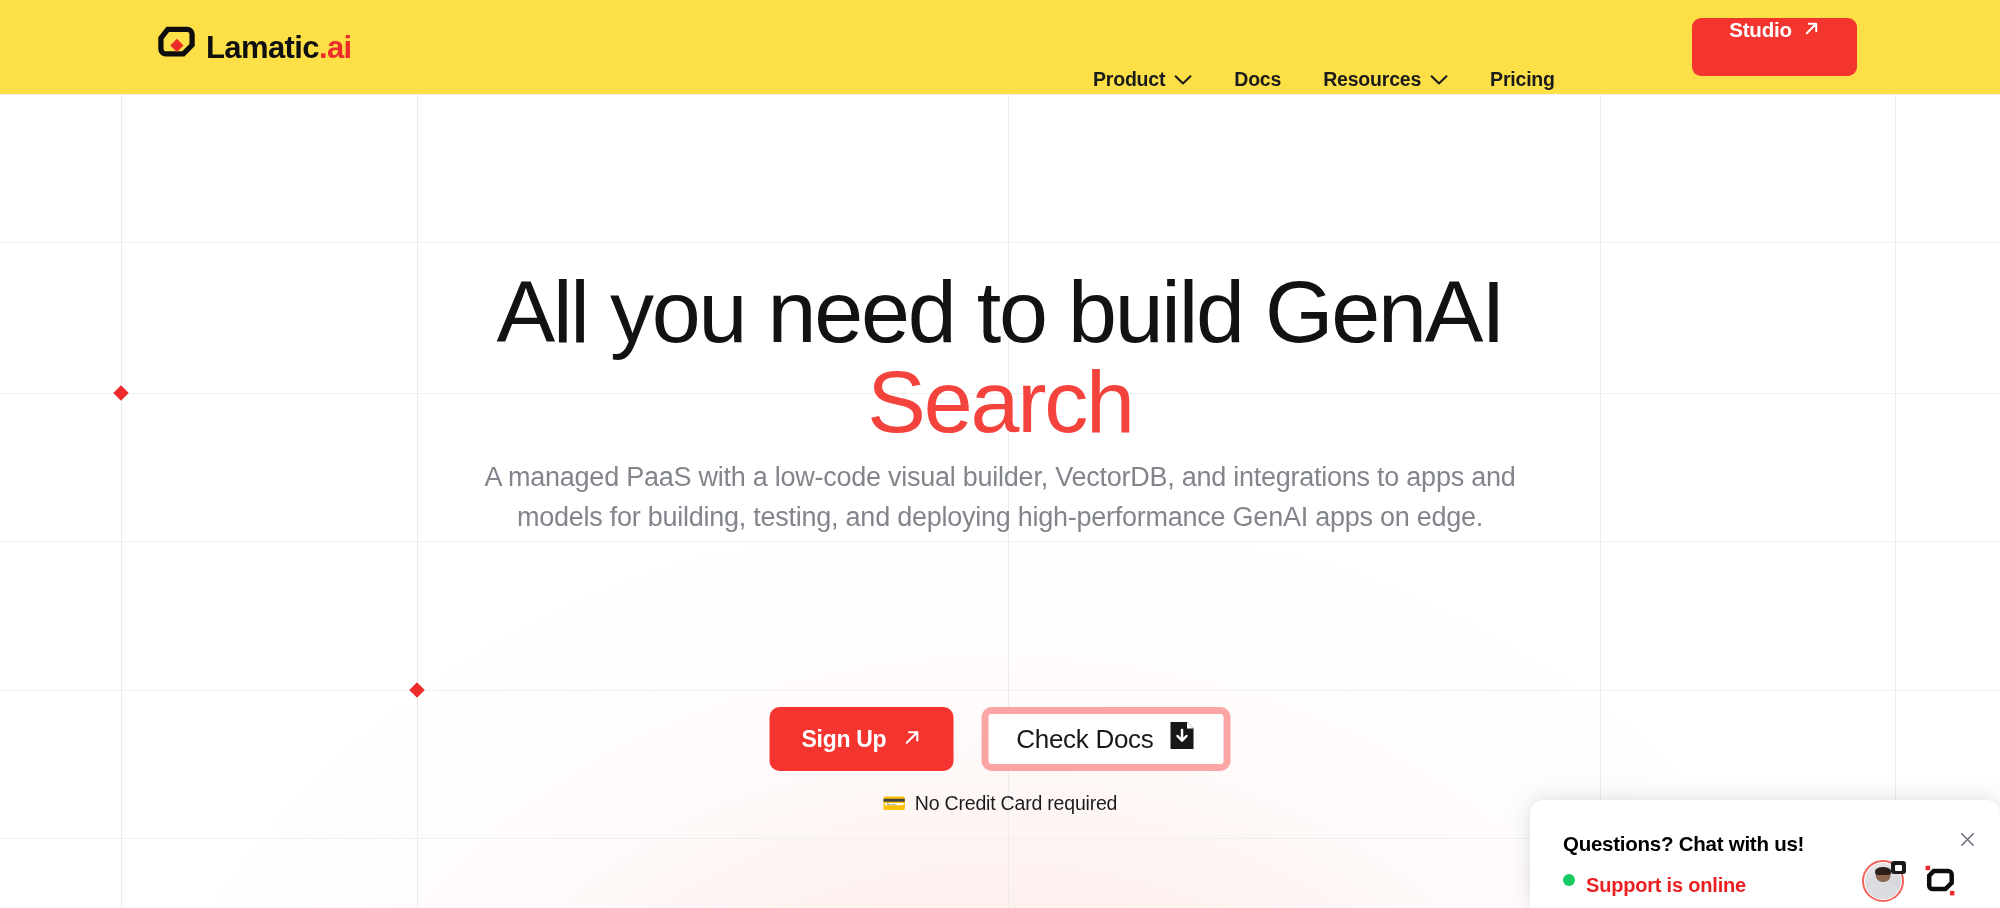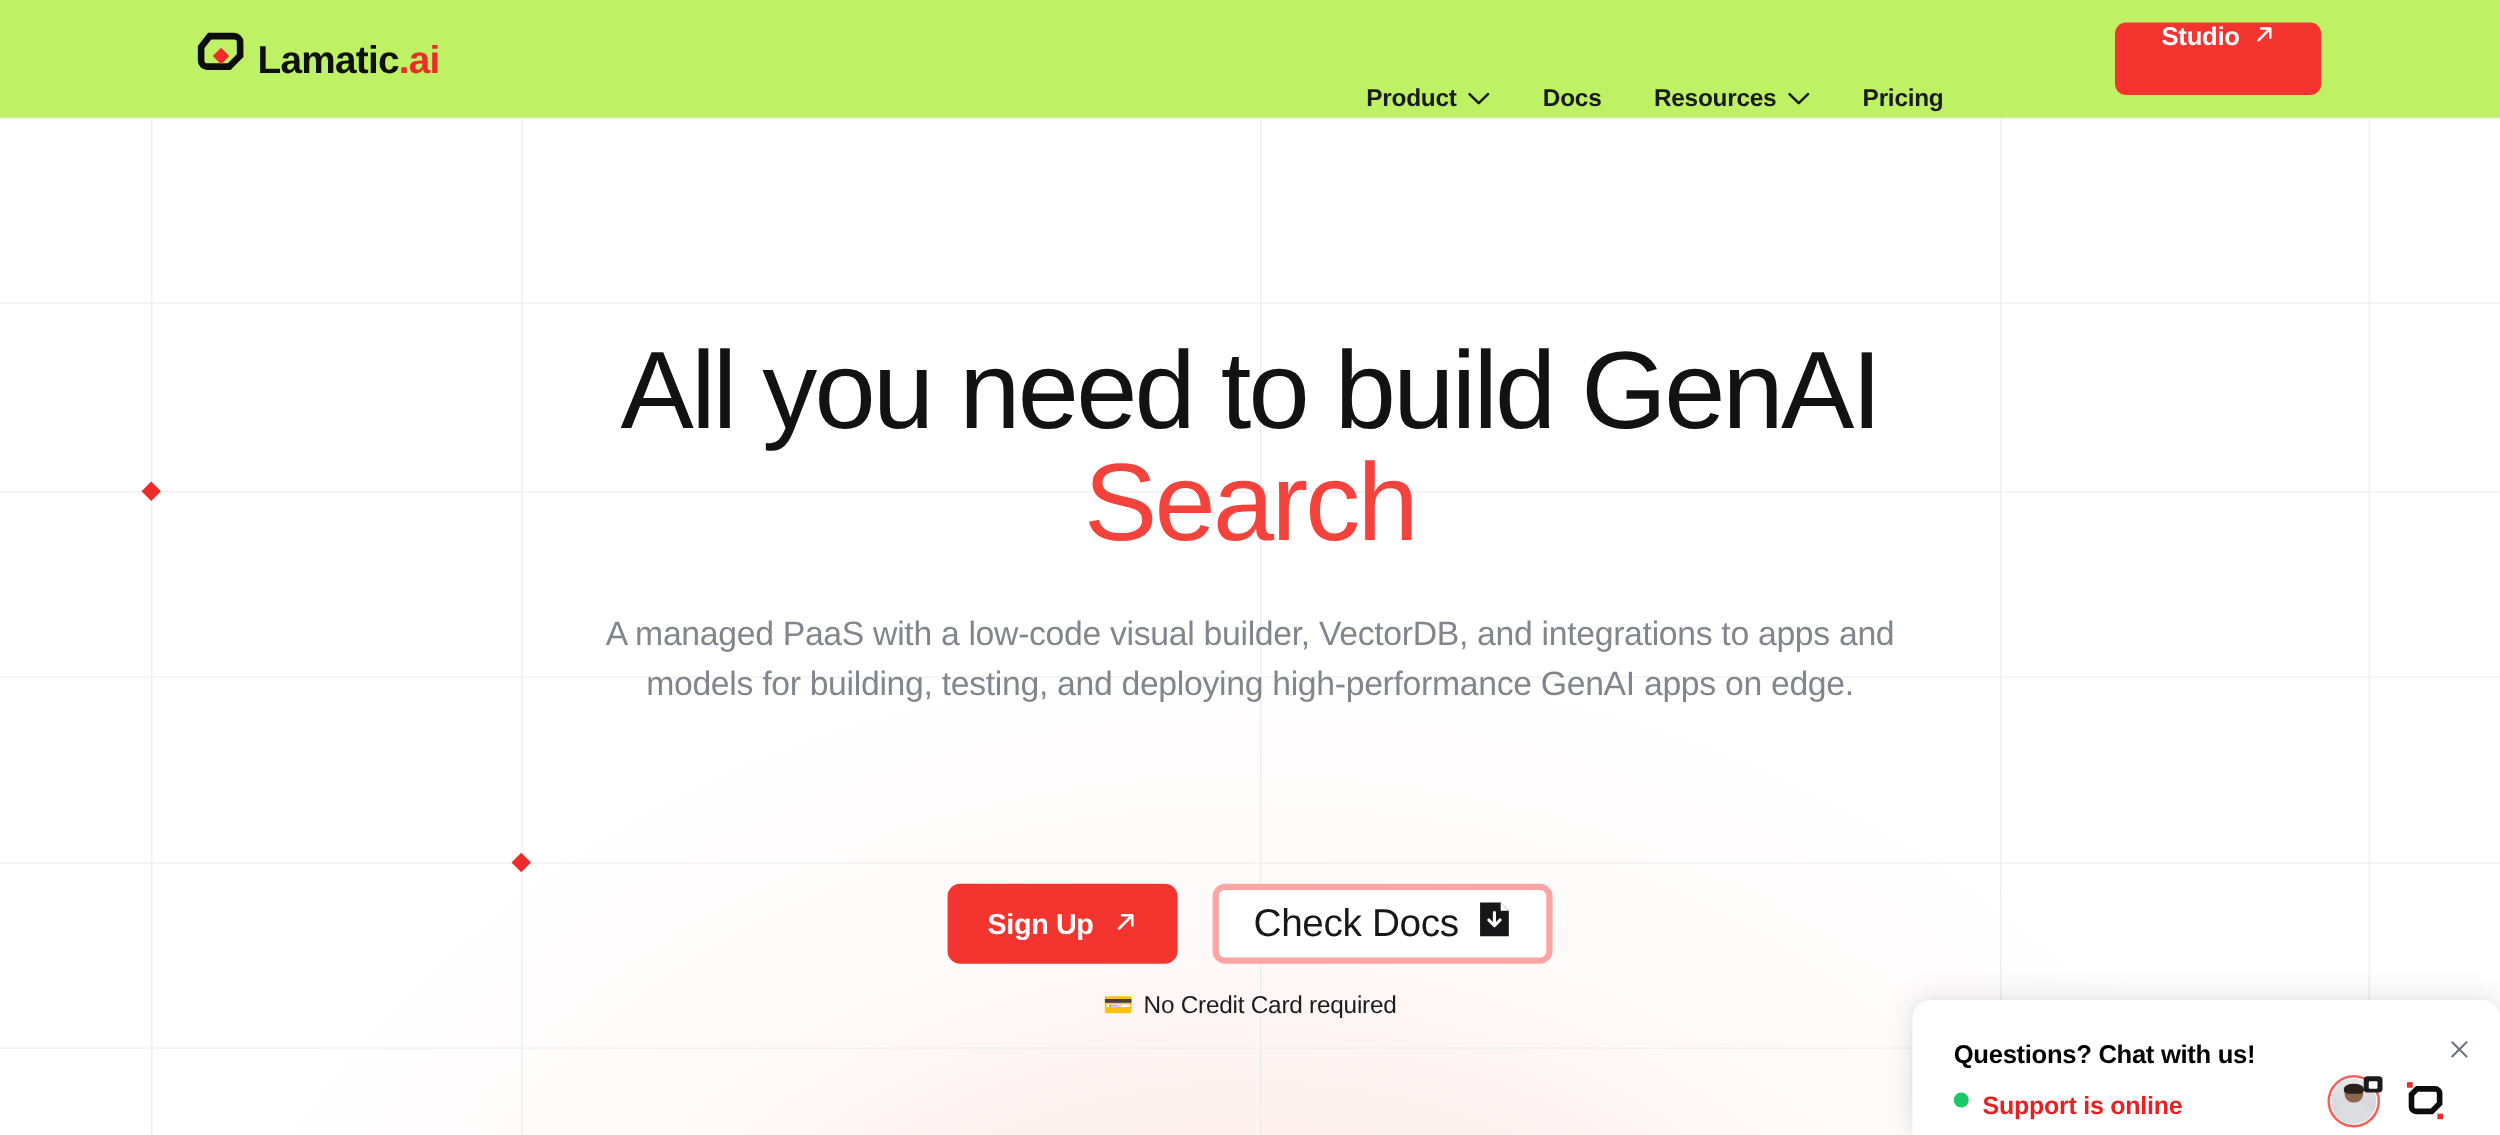--- a/index.html
+++ b/index.html
@@ -64,21 +64,21 @@
     background: #ee2b2b;
     transform: translate(-50%, -50%) rotate(45deg);
   }
 
   
   .header {
     position: absolute;
     left: 0; top: 0;
     width: 2000px;
     height: 95px;
-    background: #bef264;
+    background: #fde047;
     border-bottom: 1px solid #f0f0f1;
     display: flex;
     align-items: center;
     z-index: 30;
   }
 
   .brand {
     position: absolute;
     left: 157px;
     top: 50%;
@@ -171,21 +171,21 @@
     line-height: 1.02;
     color: #121212;
     letter-spacing: -2.2px;
     white-space: nowrap;
   }
   .headline .accent { color: #f4433c; display: block; }
 
   .subhead {
     position: absolute;
     left: 50%;
-    top: 393px;
+    top: 363px;
     transform: translateX(-50%);
     width: 1100px;
     text-align: center;
     font-size: 27px;
     line-height: 1.47;
     color: #82868c;
     font-weight: 400;
     letter-spacing: -0.25px;
   }
 
@@ -214,25 +214,25 @@
     align-items: center;
     gap: 16px;
     cursor: pointer;
     white-space: nowrap;
   }
 
   .btn-secondary {
     height: 64px;
     padding: 0 28px;
     background: #ffffff;
-    border: 5px solid #fca5a5;
+    border: 7px solid #fca5a5;
     border-radius: 10px;
     color: #18181b;
     font-family: "Liberation Sans", sans-serif;
-    font-size: 31px;
+    font-size: 26px;
     font-weight: 400;
     letter-spacing: -0.3px;
     display: flex;
     align-items: center;
     gap: 15px;
     cursor: pointer;
     white-space: nowrap;
   }
 
   .note {

